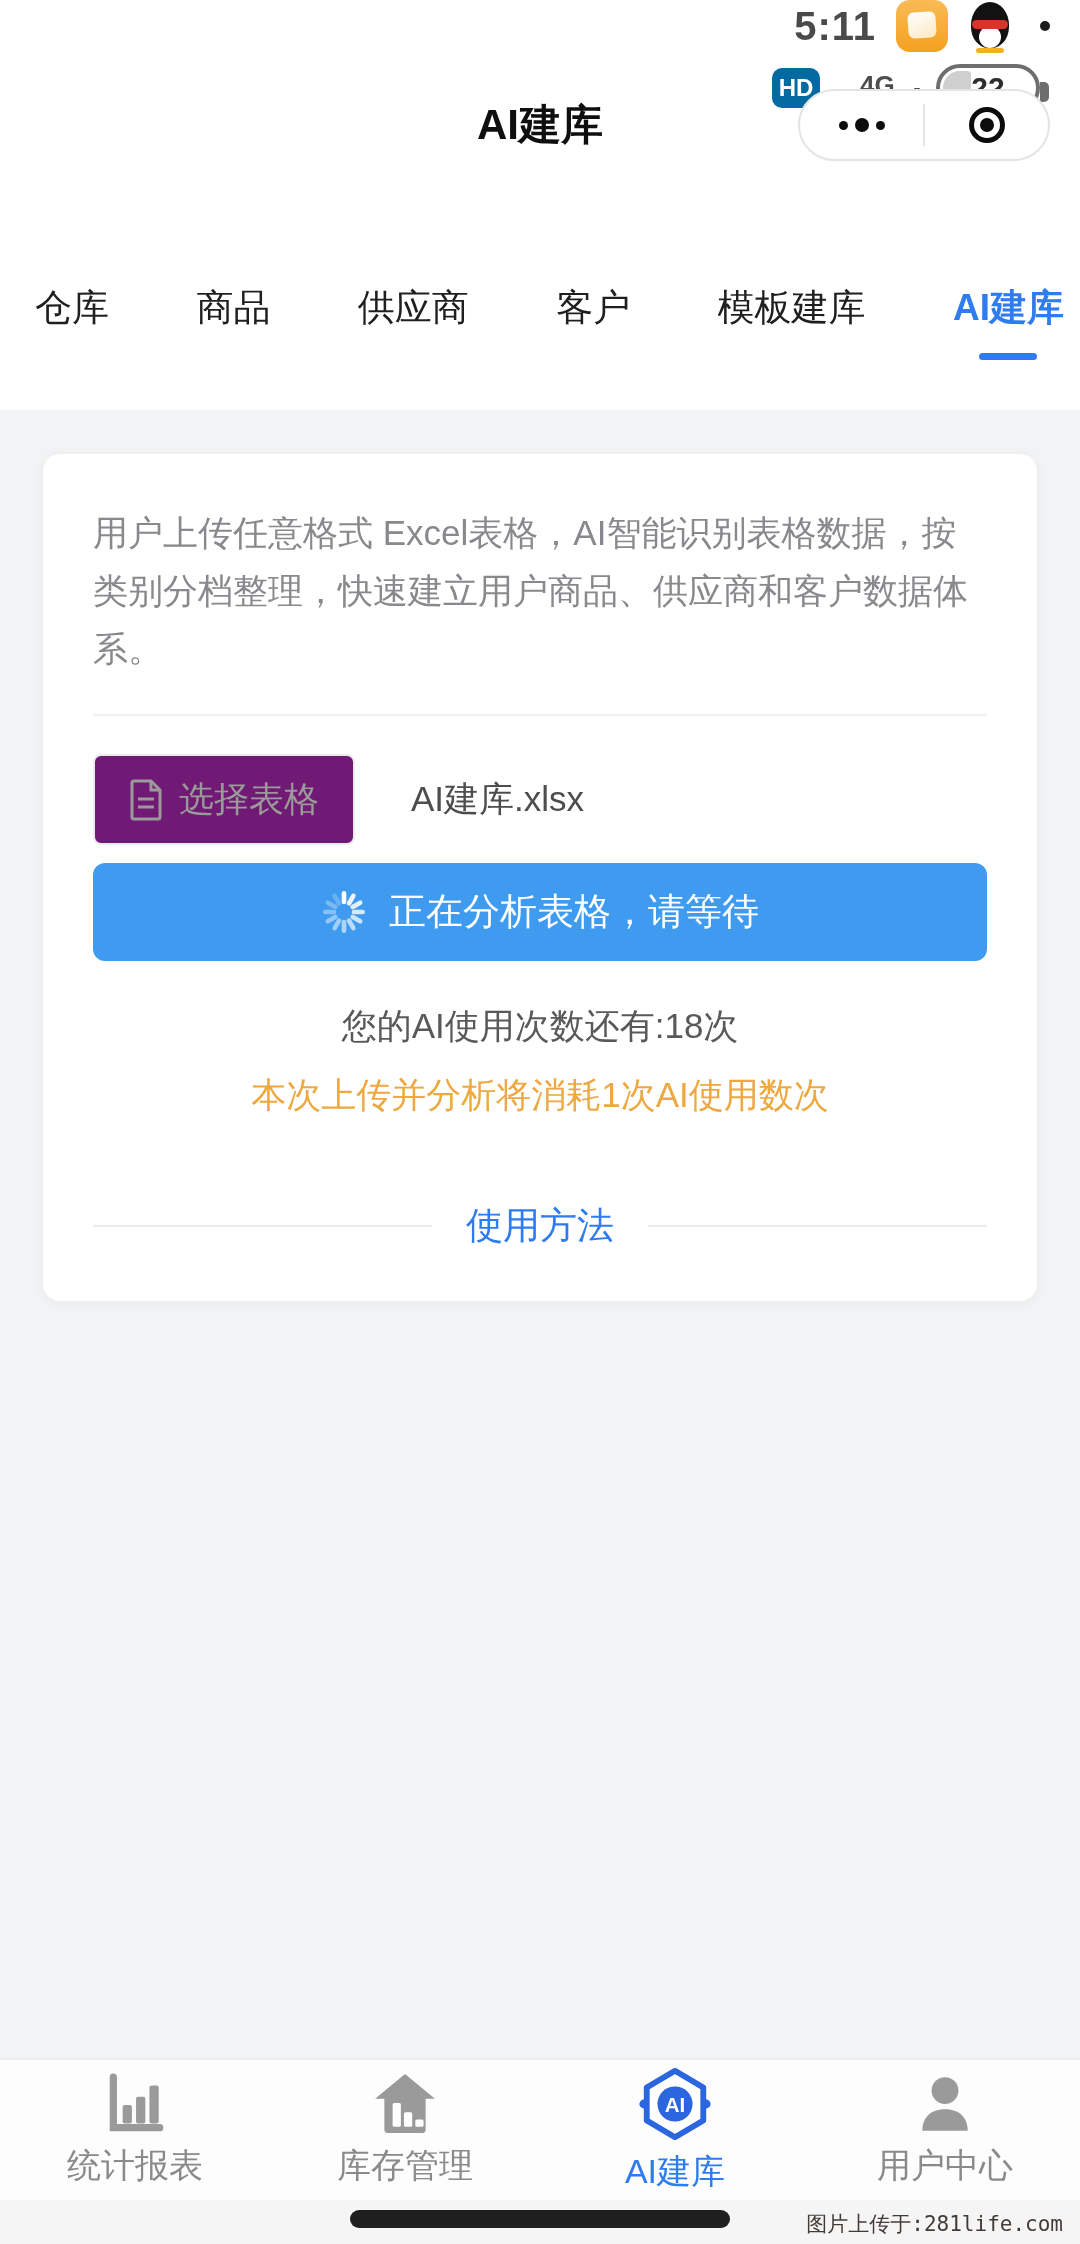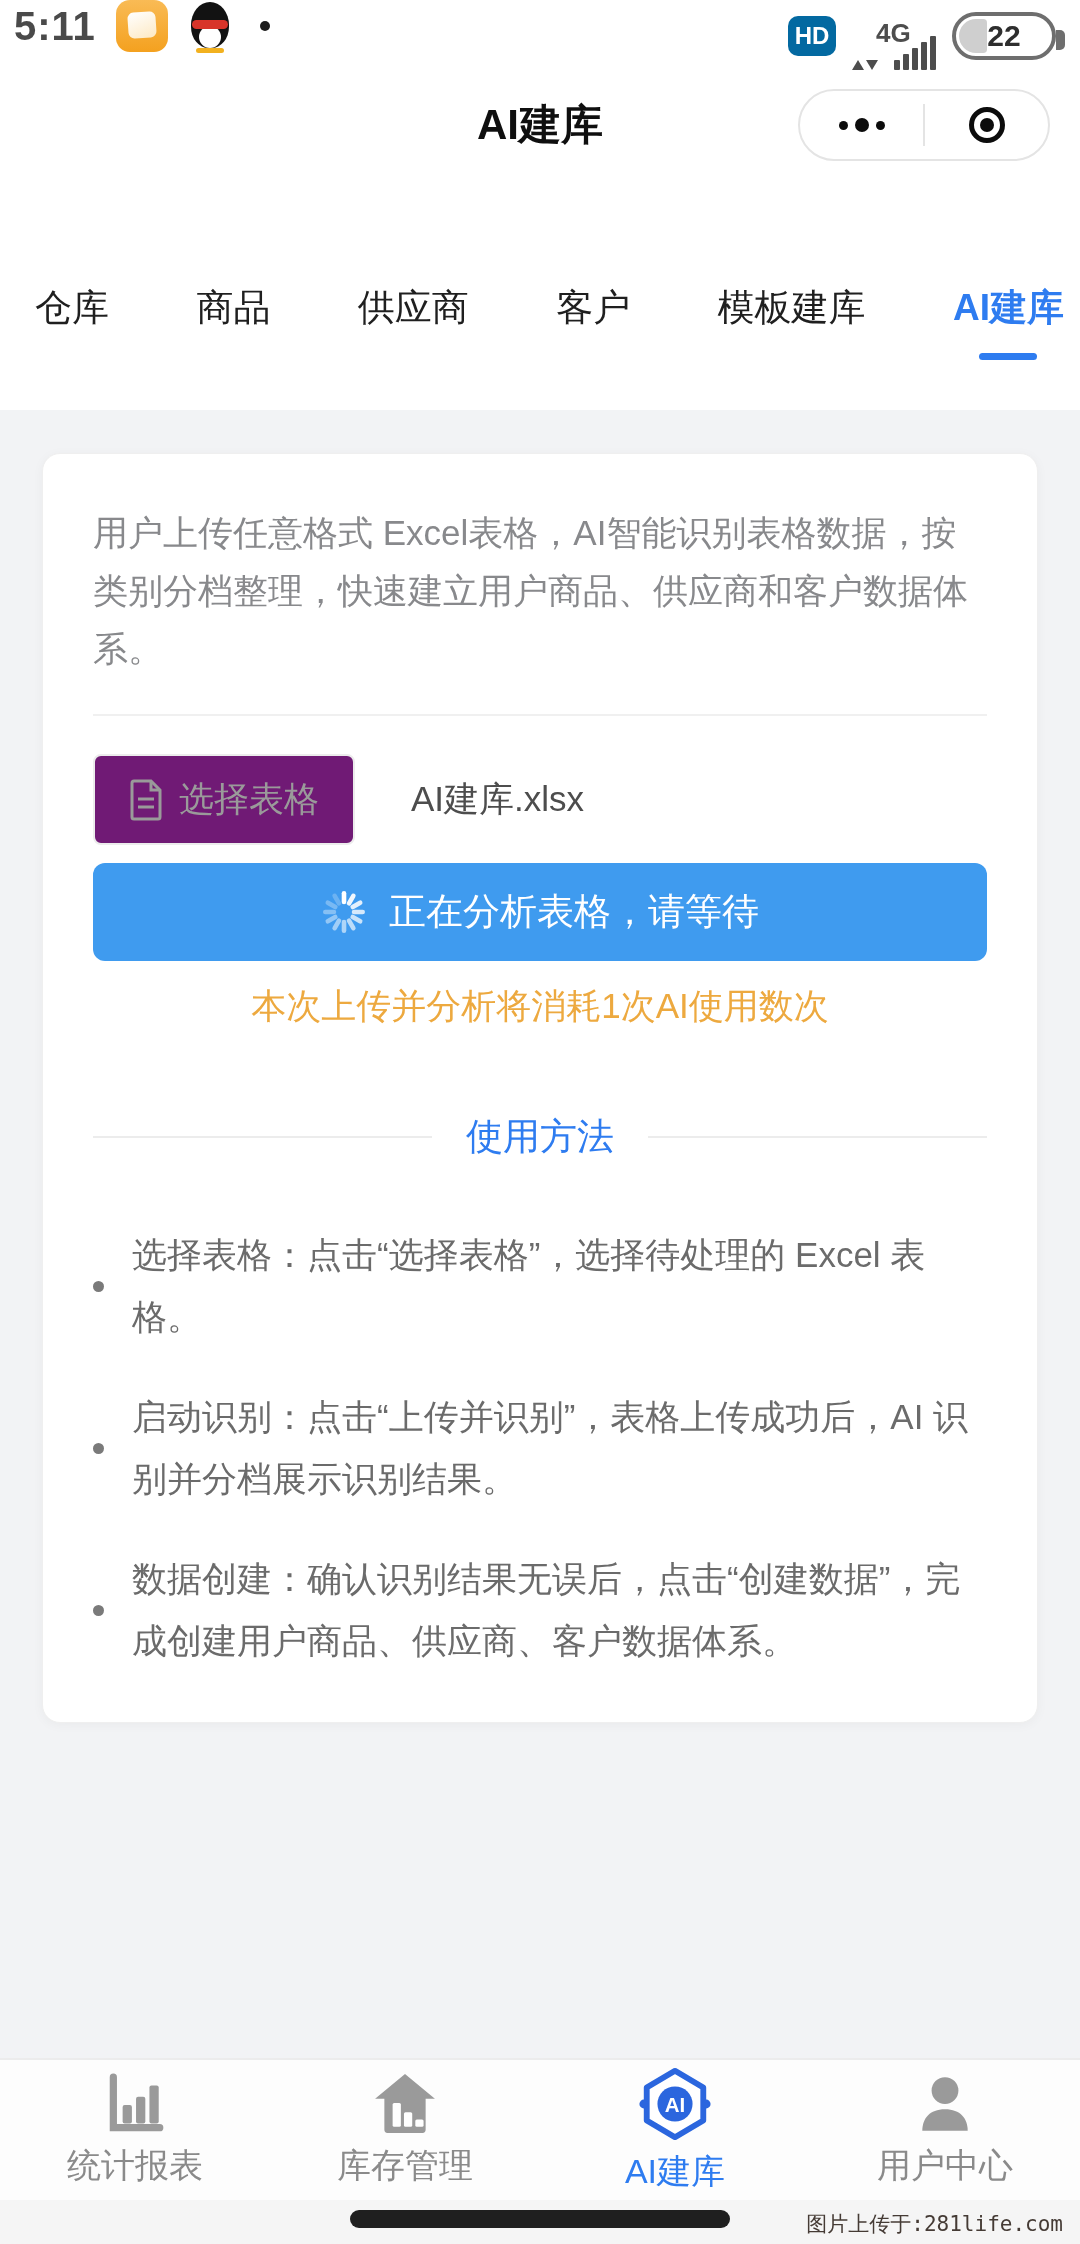--- a/index.html
+++ b/index.html
@@ -5,21 +5,21 @@
   * { margin:0; padding:0; box-sizing:border-box; }
   html,body { width:1080px; }
   body {
     height:2244px;
     font-family:"Liberation Sans","DejaVu Sans",sans-serif;
     background:#ffffff; position:relative; overflow:hidden;
     color:#1a1a1a;
   }
 
   
-  .status-bar{height:70px; display:flex; align-items:flex-start; padding:0 14px;}
+  .status-bar{height:70px; display:flex; align-items:flex-end; padding:0 30px;flex-direction:column;}
   .sb-left{display:flex; align-items:center; gap:20px; flex:1;}
   .sb-time{font-size:40px; font-weight:700; color:#4a4a4a; letter-spacing:1px;}
   .chat-icon{width:52px;height:52px;border-radius:14px;background:linear-gradient(#f9bb55,#f4a11f);position:relative;}
   .chat-icon i{position:absolute;left:12px;top:12px;width:28px;height:26px;background:linear-gradient(160deg,#ffffff,#fde9c4);border-radius:6px;display:block;transform:rotate(-4deg);}
   .qq-icon{width:44px;height:52px;position:relative;}
   .qq-body{position:absolute;left:3px;top:2px;width:38px;height:46px;background:#121212;border-radius:50% 50% 46% 46%;}
   .qq-belly{position:absolute;left:11px;bottom:4px;width:22px;height:22px;background:#ffffff;border-radius:50%;}
   .qq-scarf{position:absolute;left:4px;top:20px;width:36px;height:9px;background:#d8342a;border-radius:5px;}
   .qq-feet{position:absolute;left:8px;bottom:-1px;width:28px;height:5px;background:#f2b11f;border-radius:3px;}
   .notif-dot{width:10px;height:10px;border-radius:50%;background:#1c1c1c;margin-left:8px;}
@@ -193,42 +193,29 @@
           <line x1="16" y1="3" x2="16" y2="9" transform="rotate(210 16 16)" opacity="0.51"></line>
           <line x1="16" y1="3" x2="16" y2="9" transform="rotate(240 16 16)" opacity="0.44"></line>
           <line x1="16" y1="3" x2="16" y2="9" transform="rotate(270 16 16)" opacity="0.37"></line>
           <line x1="16" y1="3" x2="16" y2="9" transform="rotate(300 16 16)" opacity="0.3"></line>
           <line x1="16" y1="3" x2="16" y2="9" transform="rotate(330 16 16)" opacity="0.23"></line>
         </g>
       </svg>
       <span>正在分析表格，请等待</span>
     </button>
 
+    <div class="usage-line">您的AI使用次数还有:18次</div>
     <div class="warn-line">本次上传并分析将消耗1次AI使用数次</div>
 
     <div class="method-divider">
       <span class="line"></span>
       <span class="method-title">使用方法</span>
       <span class="line"></span>
     </div>
 
-    <ul class="steps">
-      <li class="step">
-        <span class="step-dot"></span>
-        <span class="step-text">选择表格：点击“选择表格”，选择待处理的 Excel 表格。</span>
-      </li>
-      <li class="step">
-        <span class="step-dot"></span>
-        <span class="step-text">启动识别：点击“上传并识别”，表格上传成功后，AI 识别并分档展示识别结果。</span>
-      </li>
-      <li class="step">
-        <span class="step-dot"></span>
-        <span class="step-text">数据创建：确认识别结果无误后，点击“创建数据”，完成创建用户商品、供应商、客户数据体系。</span>
-      </li>
-    </ul>
   </div>
 </div>
 
 <div class="tab-bar">
   <div class="tb-item">
     <svg width="66" height="66" viewBox="0 0 64 64">
       <path d="M11 6 v49 h45" fill="none" stroke="#9a9a9a" stroke-width="7" stroke-linecap="round"></path>
       <rect x="20" y="33" width="9" height="18" rx="2" fill="#9a9a9a"></rect>
       <rect x="33" y="25" width="9" height="26" rx="2" fill="#9a9a9a"></rect>
       <rect x="46" y="14" width="9" height="37" rx="2" fill="#9a9a9a"></rect>

